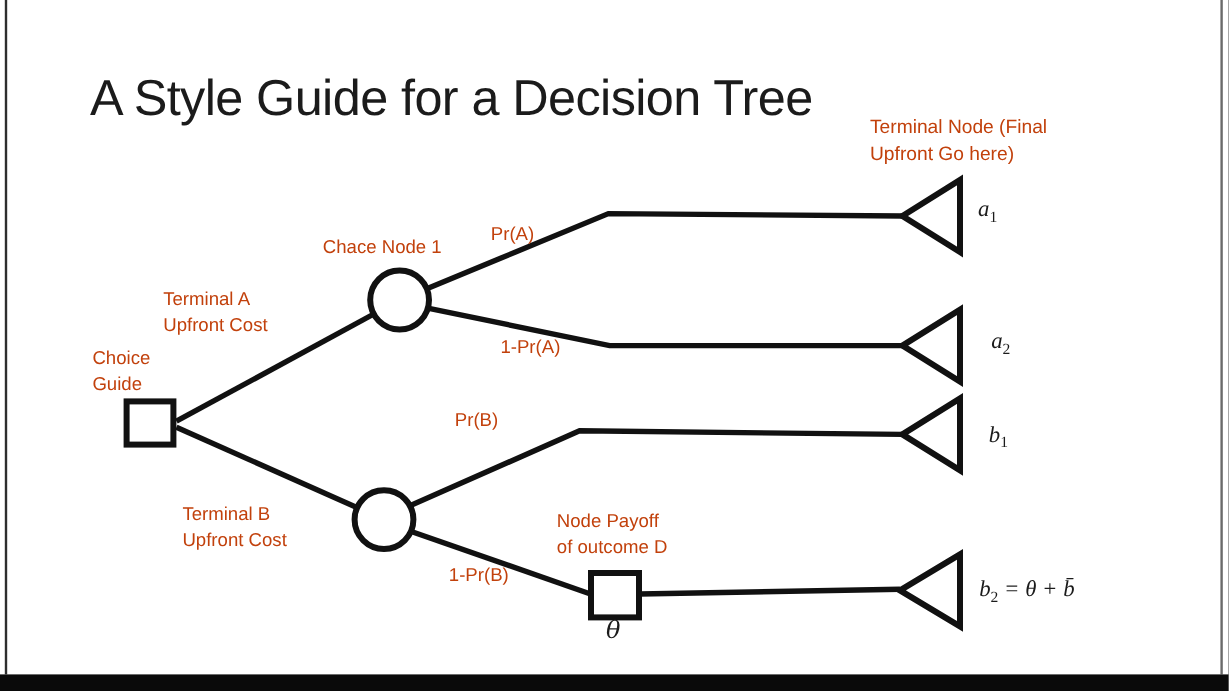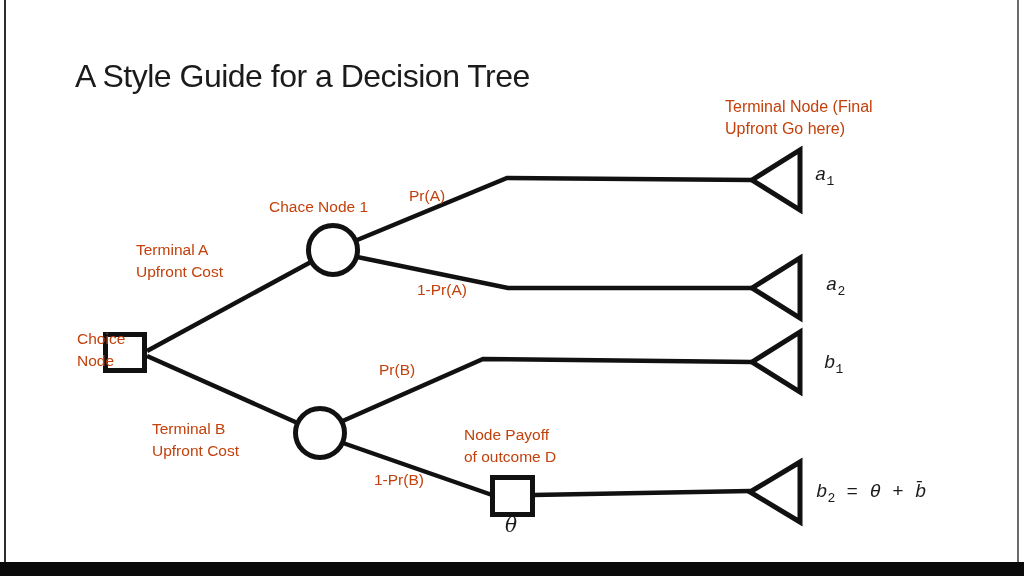--- a/index.html
+++ b/index.html
@@ -4,28 +4,28 @@
 <style>
   html,body{margin:0;padding:0;background:#000;}
   #stage{
     position:relative;width:1024px;height:576px;background:#ffffff;
     overflow:hidden;font-family:"Liberation Sans",sans-serif;color:#1f1f1f;
   }
   .edge-line-left{position:absolute;left:4px;top:0;width:2px;height:562px;background:#2e2e2e;}
   .edge-line-right{position:absolute;left:1017px;top:0;width:2px;height:562px;background:#6a6a6a;}
   .letterbox-bottom{position:absolute;left:0;top:562px;width:1024px;height:14px;background:#0a0a0a;}
   .title{
-    position:absolute;left:75px;top:58px;font-size:32px;font-weight:400;
+    position:absolute;left:75px;top:58px;font-size:42px;font-weight:400;
     letter-spacing:-0.5px;color:#1b1b1b;white-space:nowrap;
   }
   .lbl{position:absolute;font-size:15.5px;line-height:1.4;color:#c2410c;white-space:nowrap;}
   .lbl span{display:block;}
   .diagram-svg{position:absolute;left:0;top:0;}
   .math{
-    position:absolute;font-family:Liberation Mono, monospace;
+    position:absolute;font-family:Liberation Serif, serif;
     font-style:italic;font-size:19px;color:#1b1b1b;white-space:nowrap;
   }
   .math sub{font-size:13px;font-style:normal;}
   .theta{
     position:absolute;font-family:"DejaVu Serif","Liberation Serif",serif;
     font-style:italic;font-size:20px;color:#1b1b1b;
   }
 </style>
 </head>
 <body>
@@ -68,43 +68,43 @@
     </g>
   </svg>
 
   <div class="lbl" style="left:725px;top:96px;font-size:16px;">
     <span>Terminal Node (Final</span>
     <span>Upfront Go here)</span>
   </div>
 
   <div class="lbl" style="left:269px;top:196px;">Chace Node 1</div>
 
-  <div class="lbl" style="left:77px;top:288px;margin-top:40px;">
+  <div class="lbl" style="left:77px;top:288px;">
     <span>Choice</span>
-    <span>Node</span>
+    <span>Guide</span>
   </div>
 
   <div class="lbl" style="left:136px;top:239px;">
     <span>Terminal A</span>
     <span>Upfront Cost</span>
   </div>
 
   <div class="lbl" style="left:152px;top:418px;">
     <span>Terminal B</span>
     <span>Upfront Cost</span>
   </div>
 
   <div class="lbl" style="left:464px;top:424px;">
     <span>Node Payoff</span>
     <span>of outcome D</span>
   </div>
 
   <div class="lbl" style="left:409px;top:185px;">Pr(A)</div>
   <div class="lbl" style="left:417px;top:279px;">1-Pr(A)</div>
-  <div class="lbl" style="left:379px;top:359px;">Pr(B)</div>
+  <div class="lbl" style="left:379px;top:340px;">Pr(B)</div>
   <div class="lbl" style="left:374px;top:469px;">1-Pr(B)</div>
 
   <div class="theta" style="left:505px;top:513px;">θ</div>
 
   <div class="math" style="left:815px;top:164px;">
     <span>a</span><sub>1</sub><span></span>
   </div>
   <div class="math" style="left:826px;top:274px;">
     <span>a</span><sub>2</sub><span></span>
   </div>

